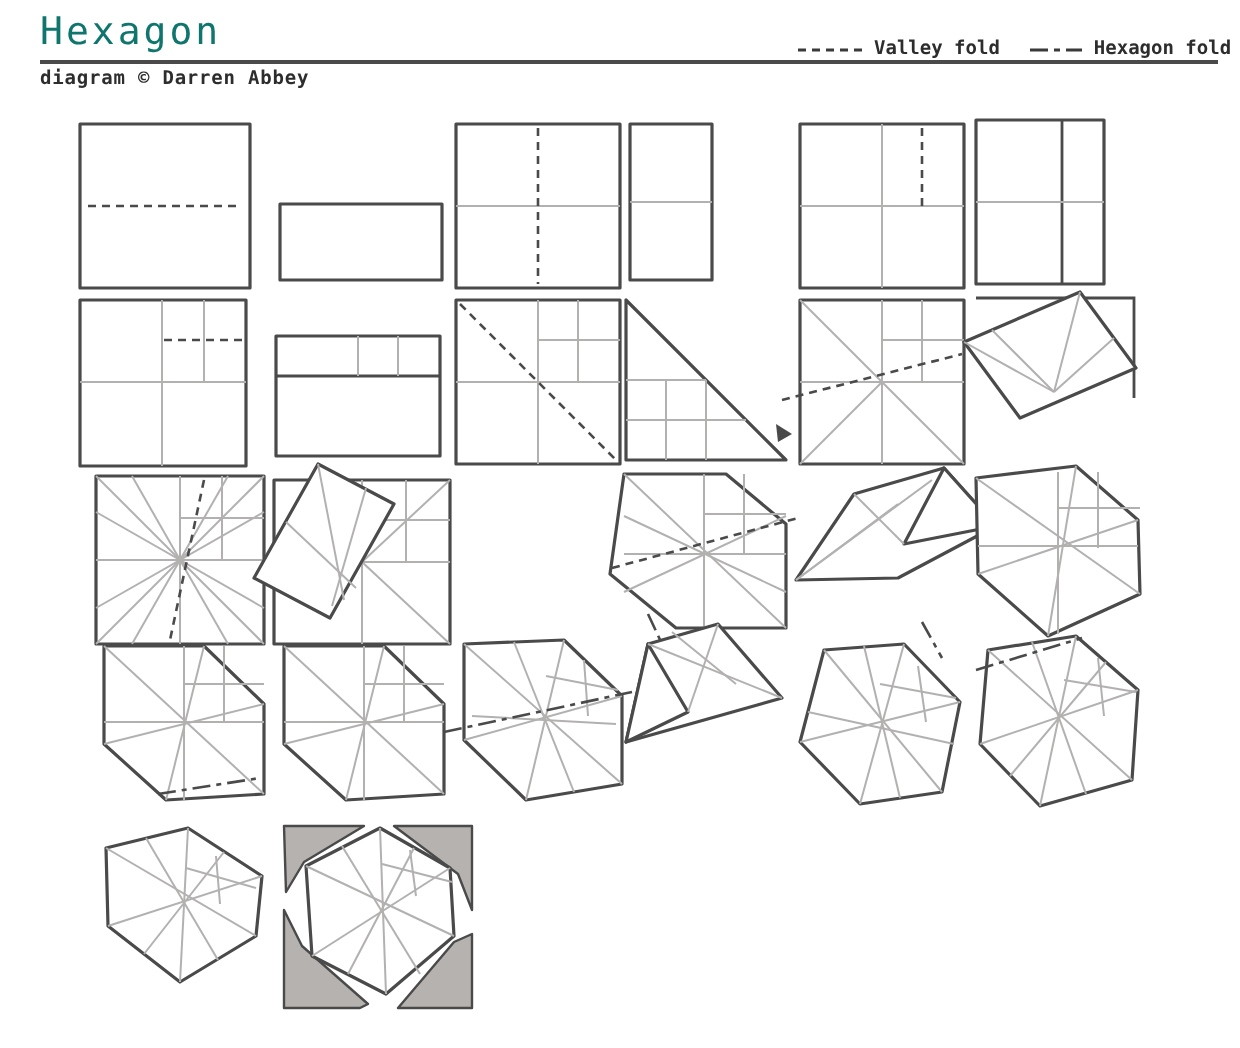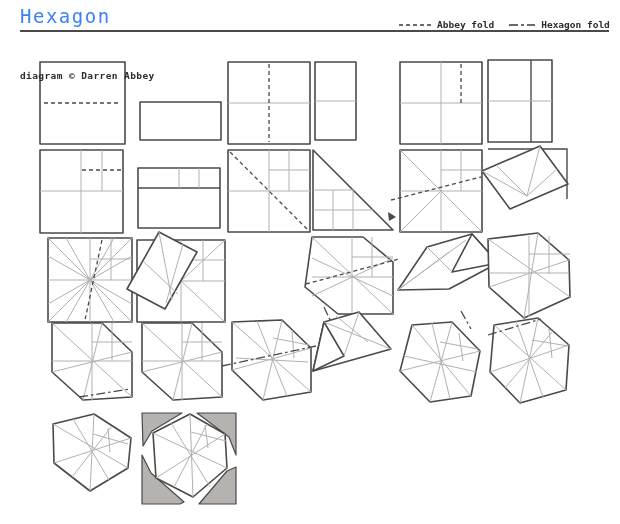--- a/index.html
+++ b/index.html
@@ -1,22 +1,22 @@
 <!DOCTYPE html>
 <html><head>
 <meta charset="utf-8">
 <style>
   html,body{margin:0;padding:0;background:#ffffff;}
   #page{position:relative;width:620px;height:524px;background:#ffffff;overflow:hidden;
         font-family:"DejaVu Sans Mono","Liberation Mono",monospace;}
   #diagram-svg{position:absolute;left:0;top:0;z-index:1;}
   .hdr{position:absolute;z-index:2;}
-  #title{left:20px;top:5px;font-size:19px;font-weight:normal;letter-spacing:1.5px;color:#3b82f6;}
+  #title{left:20px;top:5px;font-size:19px;font-weight:normal;letter-spacing:1.5px;color:#0f766e;}
   #divider{left:20px;top:30px;width:589px;height:2px;background:#4a4a4a;}
-  #credit{left:20px;top:34px;font-size:9.5px;font-weight:bold;letter-spacing:0.4px;color:#2d2d2d;margin-top:36px;}
+  #credit{left:20px;top:34px;font-size:9.5px;font-weight:bold;letter-spacing:0.4px;color:#2d2d2d;}
   #legend{left:398px;top:19px;display:flex;align-items:center;gap:5px;
           font-size:9.5px;font-weight:bold;color:#2d2d2d;white-space:nowrap;}
   #legend .lbl{margin-right:9px;}
   
   .s-outline{fill:#ffffff;stroke:#4a4a4a;stroke-width:1.6;stroke-linejoin:round;}
   .s-gray{fill:#b6b2af;stroke:#4a4a4a;stroke-width:1.2;stroke-linejoin:round;}
   .s-dark{fill:none;stroke:#4a4a4a;stroke-width:1.4;}
   .s-crease{fill:none;stroke:#b3b0b0;stroke-width:1;}
   .s-valley{fill:none;stroke:#4a4a4a;stroke-width:1.3;stroke-dasharray:4 3;}
   .s-mountain{fill:none;stroke:#4a4a4a;stroke-width:1.3;stroke-dasharray:9 3 2.5 3;}
@@ -248,19 +248,19 @@
     </svg>
 
   <div id="title" class="hdr">Hexagon</div>
   <div id="divider" class="hdr"></div>
   <div id="credit" class="hdr">diagram © Darren Abbey</div>
 
   <div id="legend" class="hdr">
     <svg class="swatch" width="34" height="8" viewBox="0 0 34 8">
         <line class="valley" x1="1" y1="4" x2="33" y2="4"></line>
       </svg>
-    <span class="lbl">Abbey fold</span>
+    <span class="lbl">Valley fold</span>
     <svg class="swatch" width="28" height="8" viewBox="0 0 28 8">
         <line class="mountain" x1="1" y1="4" x2="27" y2="4"></line>
       </svg>
     <span class="lbl">Hexagon fold</span>
   </div>
 </div>
 
 </body></html>

